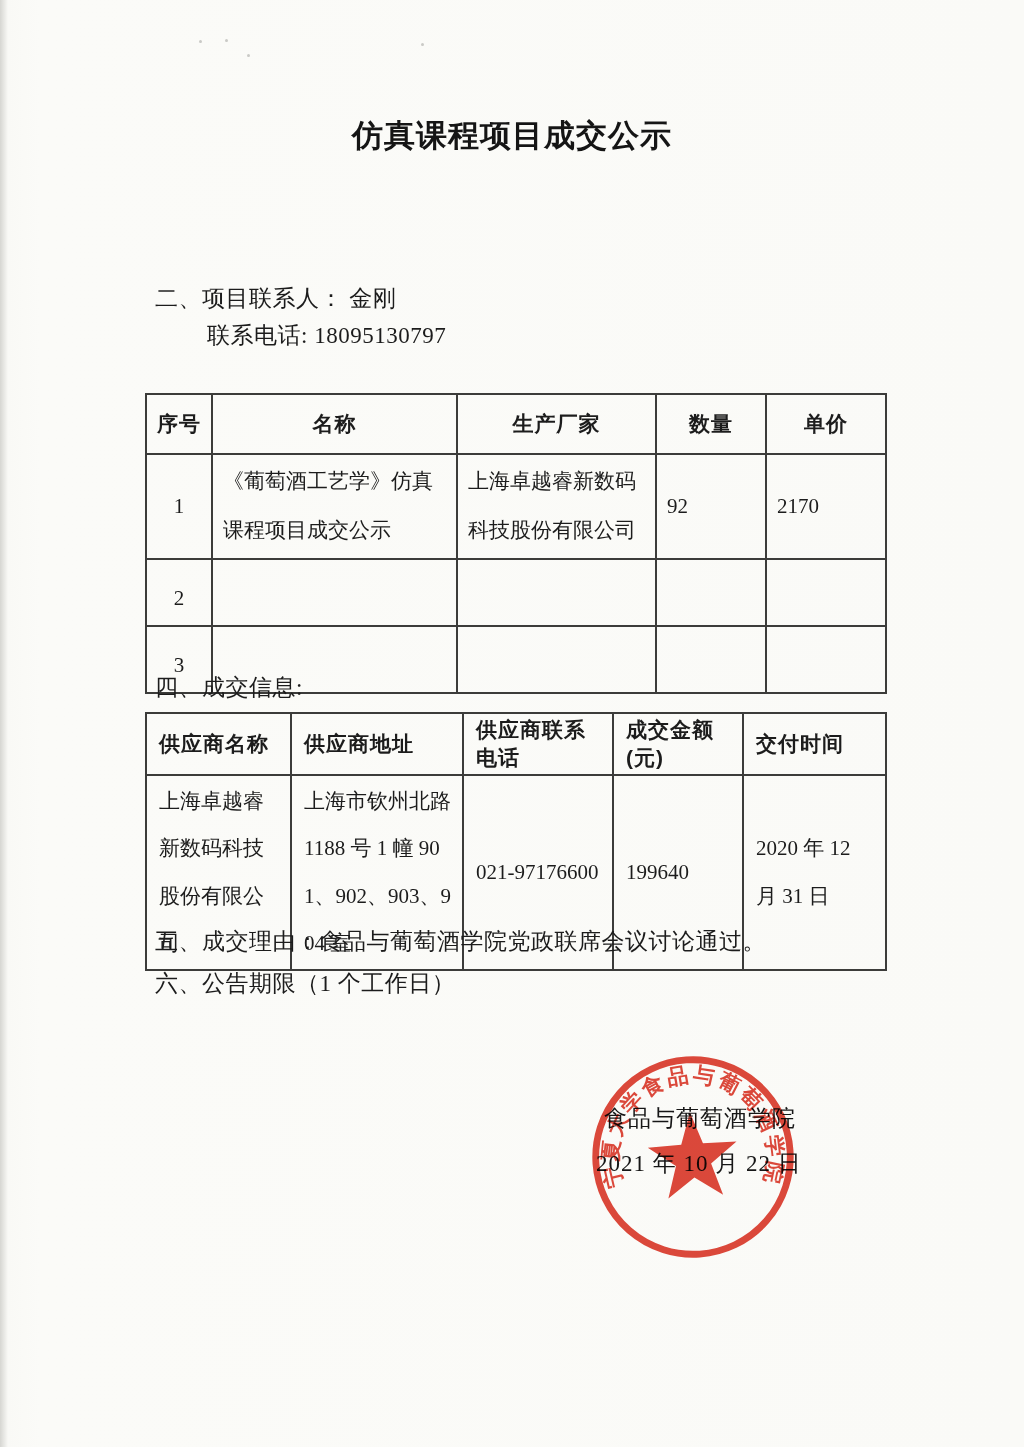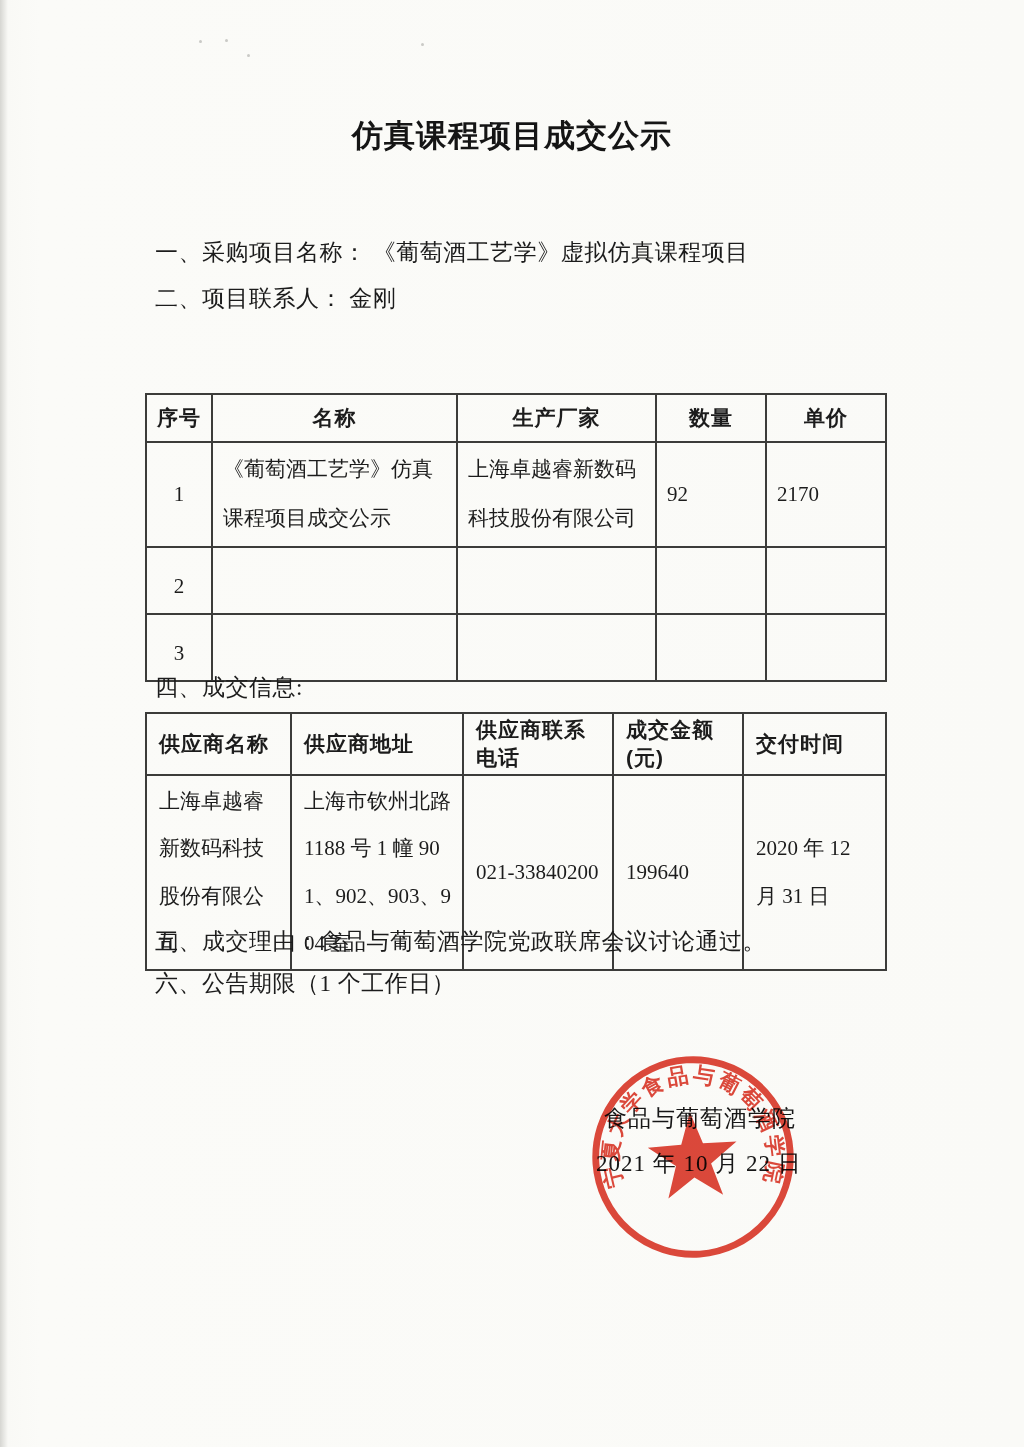--- a/index.html
+++ b/index.html
@@ -50,21 +50,21 @@
     font-family:"Liberation Sans", sans-serif;
     font-weight:bold;text-align:center;font-size:21px;letter-spacing:1px;
   }
   table.doc-table td{line-height:2.35;}
   #table-procurement{top:393px;}
   #table-procurement col.c0{width:66px;}
   #table-procurement col.c1{width:245px;}
   #table-procurement col.c2{width:199px;}
   #table-procurement col.c3{width:110px;}
   #table-procurement col.c4{width:120px;}
-  #table-procurement tr.head{height:48px;border-radius:9px;}
+  #table-procurement tr.head{height:60px;border-radius:9px;}
   #table-procurement tr.r1{height:98px;}
   #table-procurement tr.r2{height:60px;}
   #table-procurement tr.r3{height:54px;}
   #table-procurement td.center{text-align:center;vertical-align:top;padding-top:14px;}
   #table-procurement tr.r1 td.center{vertical-align:middle;padding-top:2px;}
   #table-procurement td.num{vertical-align:middle;}
 
   #table-award{top:712px;}
   #table-award col.a0{width:145px;}
   #table-award col.a1{width:172px;}
@@ -96,22 +96,22 @@
 
   <div class="scan-speck" style="left:199px;top:40px;"></div>
   <div class="scan-speck" style="left:225px;top:39px;"></div>
   <div class="scan-speck" style="left:247px;top:54px;"></div>
   <div class="scan-speck" style="left:421px;top:43px;"></div>
 
   <div class="doc-title">
     <div>仿真课程项目成交公示</div>
   </div>
 
-  <div class="para" style="top:237px;">一、采购项目名称： 《葡萄酒工艺学》虚拟仿真课程项目</div>
   <div class="para" style="top:283px;">二、项目联系人：  金刚</div>
+  <div class="para indent" style="top:320px;">联系电话: 18095130797</div>
 
   <table class="doc-table" id="table-procurement">
     <colgroup>
       <col class="c0">
         <col class="c1">
         <col class="c2">
         <col class="c3">
         <col class="c4">
     </colgroup>
     <tbody>
@@ -160,21 +160,21 @@
       <tr class="head">
         <th>供应商名称</th>
         <th>供应商地址</th>
         <th>供应商联系电话</th>
         <th>成交金额(元)</th>
         <th>交付时间</th>
       </tr>
       <tr class="r1">
         <td>上海卓越睿新数码科技股份有限公司</td>
         <td>上海市钦州北路 1188 号 1 幢 901、902、903、904 室</td>
-        <td>021-33840200</td>
+        <td>021-97176600</td>
         <td>199640</td>
         <td>2020 年 12 月 31 日</td>
       </tr>
     </tbody>
   </table>
 
   <div class="para" style="top:926px;">五、成交理由：食品与葡萄酒学院党政联席会议讨论通过。</div>
   <div class="para" style="top:968px;">六、公告期限（1 个工作日）</div>
 
   <div class="sig-org">食品与葡萄酒学院</div>

